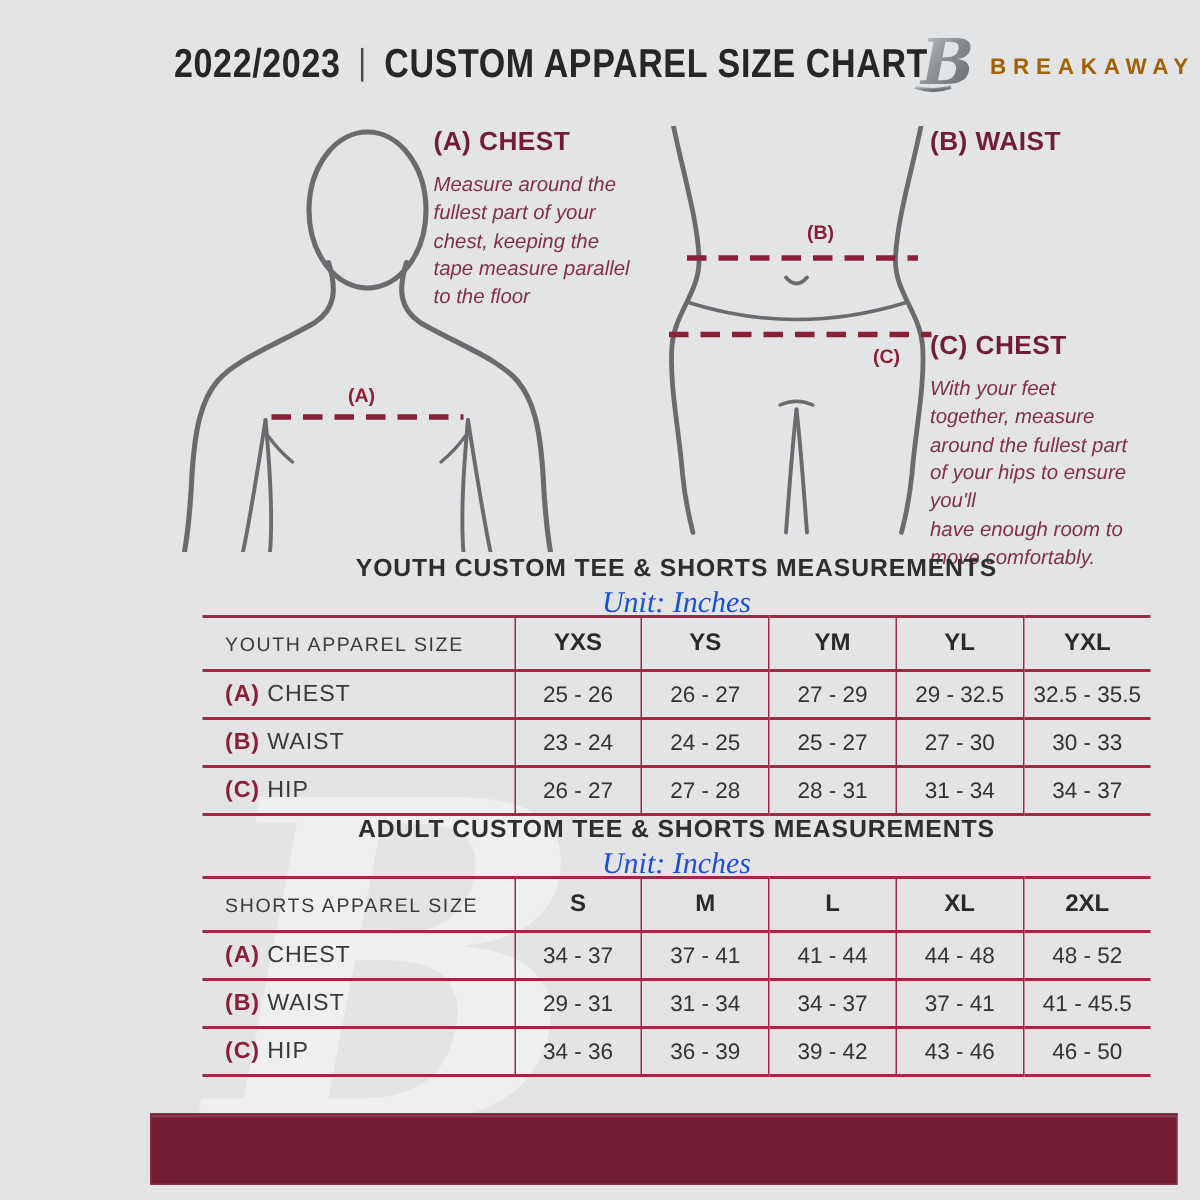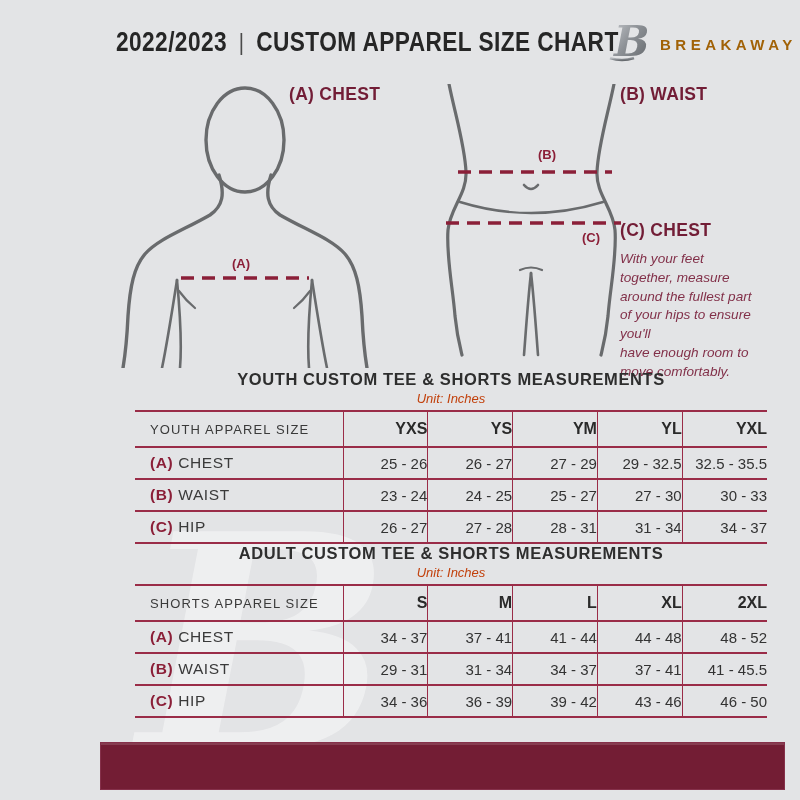--- a/index.html
+++ b/index.html
@@ -25,30 +25,30 @@
   .guide-block{position:absolute; z-index:2;}
   .guide-heading{font-size:17.5px; font-weight:800; color:#721d36; letter-spacing:.3px; margin:0 0 9px 0;}
   .guide-body{
     font-size:13.6px; font-style:italic; color:#823049; line-height:1.38;
     white-space:pre-line; margin:0; font-weight:500;
   }
   .marker{fill:#8b1f38; font-weight:800; font-size:13px; font-family:"Liberation Sans","DejaVu Sans",sans-serif;}
   
   .section-title{position:absolute; left:119px; width:664px; text-align:center; z-index:2;}
   .section-title h2{margin:0; font-size:16.5px; font-weight:700; letter-spacing:.6px; color:#2e2e2e;}
-  .section-title .unit{margin:2px 0 0 0; font-size:13px; font-style:italic; color:#c2410c;}
+  .section-title .unit{margin:2px 0 0 0; font-size:20px; font-style:italic; color:#1d4ed8;font-family:Liberation Serif, serif;}
   
   .size-table{
     position:absolute; left:135px; width:632px; border-collapse:collapse;
     table-layout:fixed; z-index:2; background:transparent;
   }
   .size-table col.c-label{width:208px;}
   .size-table th,.size-table td{
     border-top:2px solid #9a2c48; border-bottom:2px solid #9a2c48;
-    text-align:right; vertical-align:middle; padding:0;
+    text-align:center; vertical-align:middle; padding:0;
     font-size:15px; color:#333;
   }
   .size-table th{font-size:16px; font-weight:700; color:#2a2a2a; height:34px;}
   .size-table td{height:30px;}
   .size-table th:not(:first-child),.size-table td:not(:first-child){border-left:1.6px solid #9a2c48;}
   .size-table .label-col{
     text-align:left; padding-left:15px; font-weight:400;
     letter-spacing:1.1px; color:#3a3a3a; font-size:13px;
   }
   .size-table td.label-col{letter-spacing:.6px; font-size:15.5px;}
@@ -127,20 +127,25 @@
       </g>
       <path d="M18 88 L172 88" stroke="#8b1f38" stroke-width="3.6" stroke-dasharray="13 8" fill="none"></path>
       <text x="98" y="75" class="marker">(B)</text>
       <path d="M6 139 L181 139" stroke="#8b1f38" stroke-width="3.6" stroke-dasharray="13 8" fill="none"></path>
       <text x="142" y="158" class="marker">(C)</text>
     </svg>
   </div>
 
   <div class="guide-block" style="left:289px; top:84px; width:200px;">
     <h3 class="guide-heading">(A) CHEST</h3>
+    <p class="guide-body">Measure around the
+fullest part of your
+chest, keeping the
+tape measure parallel
+to the floor</p>
   </div>
   <div class="guide-block" style="left:620px; top:84px; width:175px;">
     <h3 class="guide-heading">(B) WAIST</h3>
   </div>
   <div class="guide-block" style="left:620px; top:220px; width:180px;">
     <h3 class="guide-heading">(C) CHEST</h3>
     <p class="guide-body">With your feet
 together, measure
 around the fullest part
 of your hips to ensure

